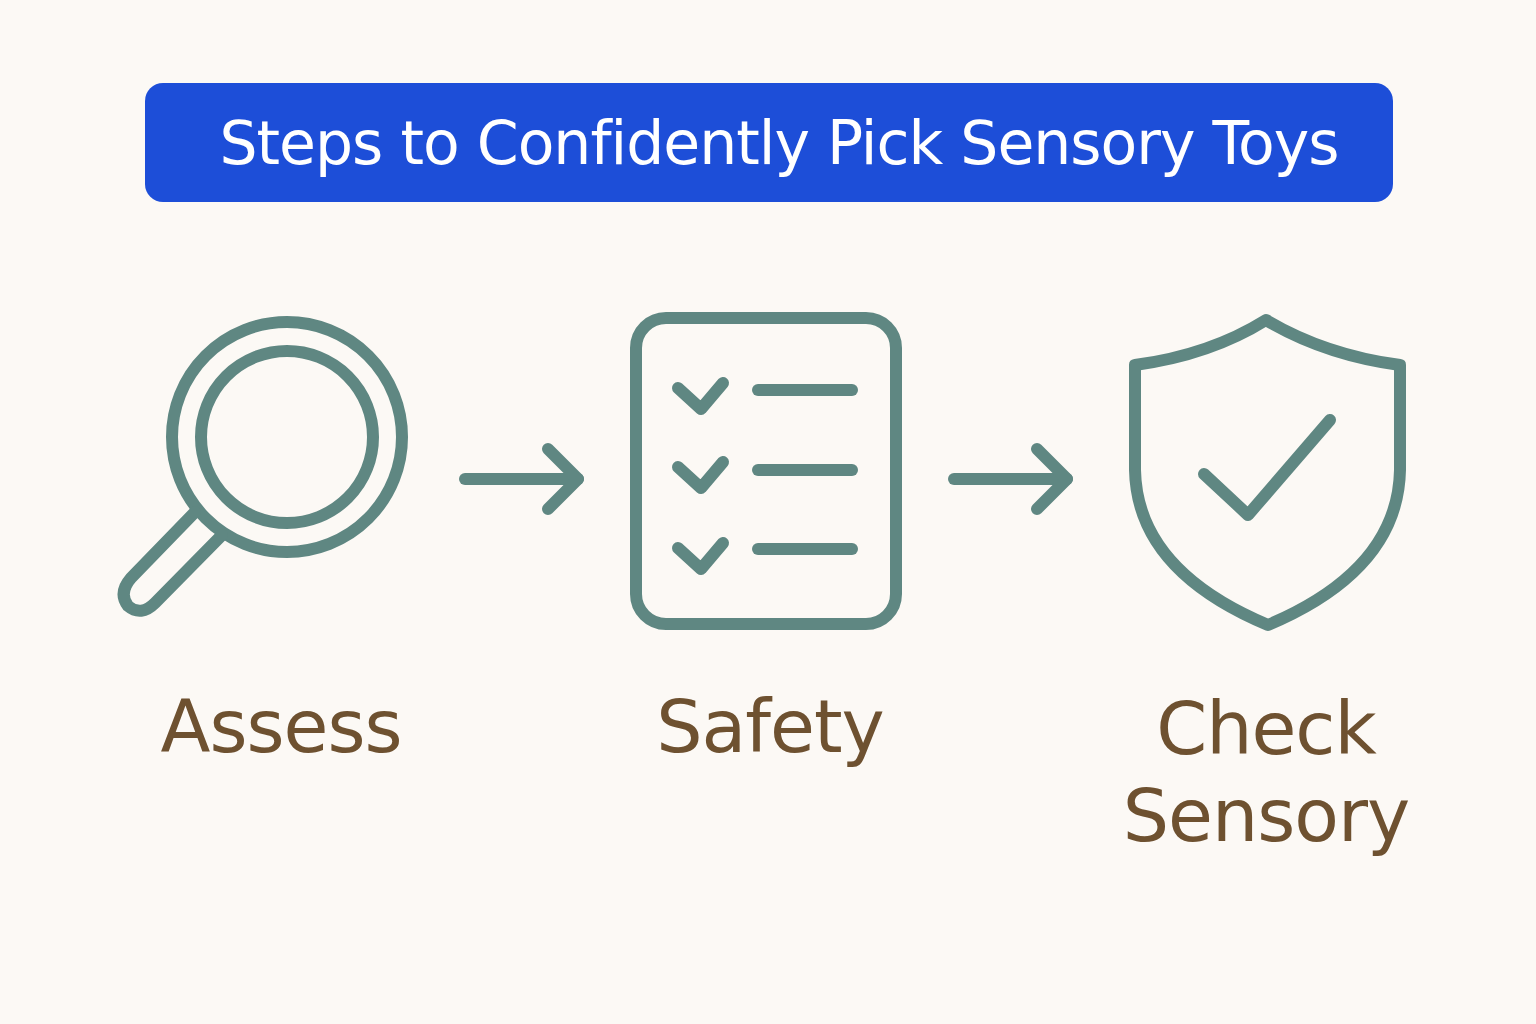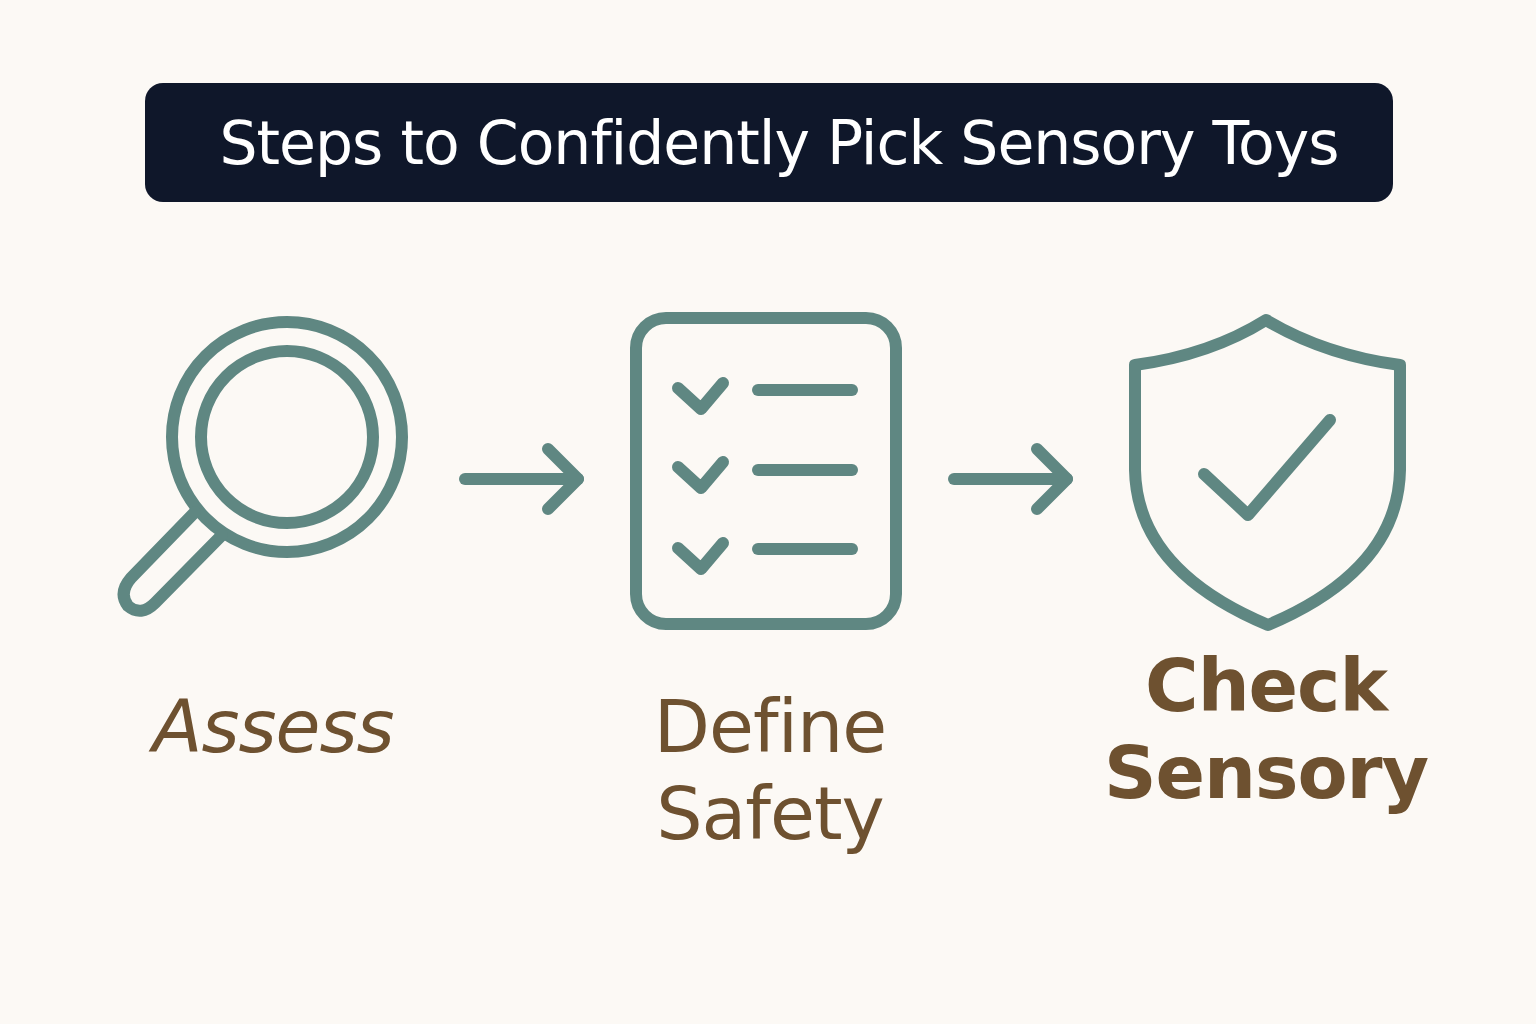--- a/index.html
+++ b/index.html
@@ -4,37 +4,37 @@
 <style>
   html, body { margin: 0; padding: 0; }
   body {
     width: 1536px; height: 1024px; overflow: hidden;
     background: #fcf9f5;
     position: relative;
     font-family: "DejaVu Sans", sans-serif;
   }
   .banner {
     position: absolute; left: 145px; top: 83px; width: 1248px; height: 119px;
-    background: #0f172a; border-radius: 18px;
+    background: #1d4ed8; border-radius: 18px;
     display: flex; align-items: center; justify-content: center;
     box-sizing: border-box;
   }
   .banner-title {
     color: #ffffff; font-size: 60px; font-weight: 500; letter-spacing: -1px;
     padding-left: 20px; white-space: nowrap;
   }
   svg.icons { position: absolute; left: 0; top: 0; width: 1536px; height: 1024px; }
   .label {
     position: absolute; color: #6e5130; font-size: 73px; line-height: 87px;
     text-align: center; letter-spacing: -1px; white-space: nowrap;
   }
   .label span { display: block; }
-  .l1 { left: 28px; width: 490px; top: 683px; font-style: italic; }
+  .l1 { left: 36px; width: 490px; top: 683px; }
   .l2 { left: 570px; width: 400px; top: 683px; }
-  .l3 { left: 1066px; width: 400px; top: 642px; font-weight: bold; }
+  .l3 { left: 1066px; width: 400px; top: 685px; }
 </style>
 </head>
 <body>
 
 <div class="banner">
   <div class="banner-title">Steps to Confidently Pick Sensory Toys</div>
 </div>
 
 <svg class="icons" viewBox="0 0 1536 1024">
   <g fill="none" stroke="#5f8782" stroke-linecap="round" stroke-linejoin="round">
@@ -71,19 +71,18 @@
       <path d="M1266 320 Q1210 355 1135 365 L1135 470 Q1137 570 1268 625 Q1398 570 1400 470 L1400 365 Q1325 355 1266 320 Z" stroke-width="12"></path>
       <polyline points="1204,474 1248,515 1330,420" stroke-width="12"></polyline>
     </g>
   </g>
 </svg>
 
 <div class="label l1">
   <span>Assess</span>
 </div>
 <div class="label l2">
-  <span>Define</span>
   <span>Safety</span>
 </div>
 <div class="label l3">
   <span>Check</span>
   <span>Sensory</span>
 </div>
 
 </body></html>

